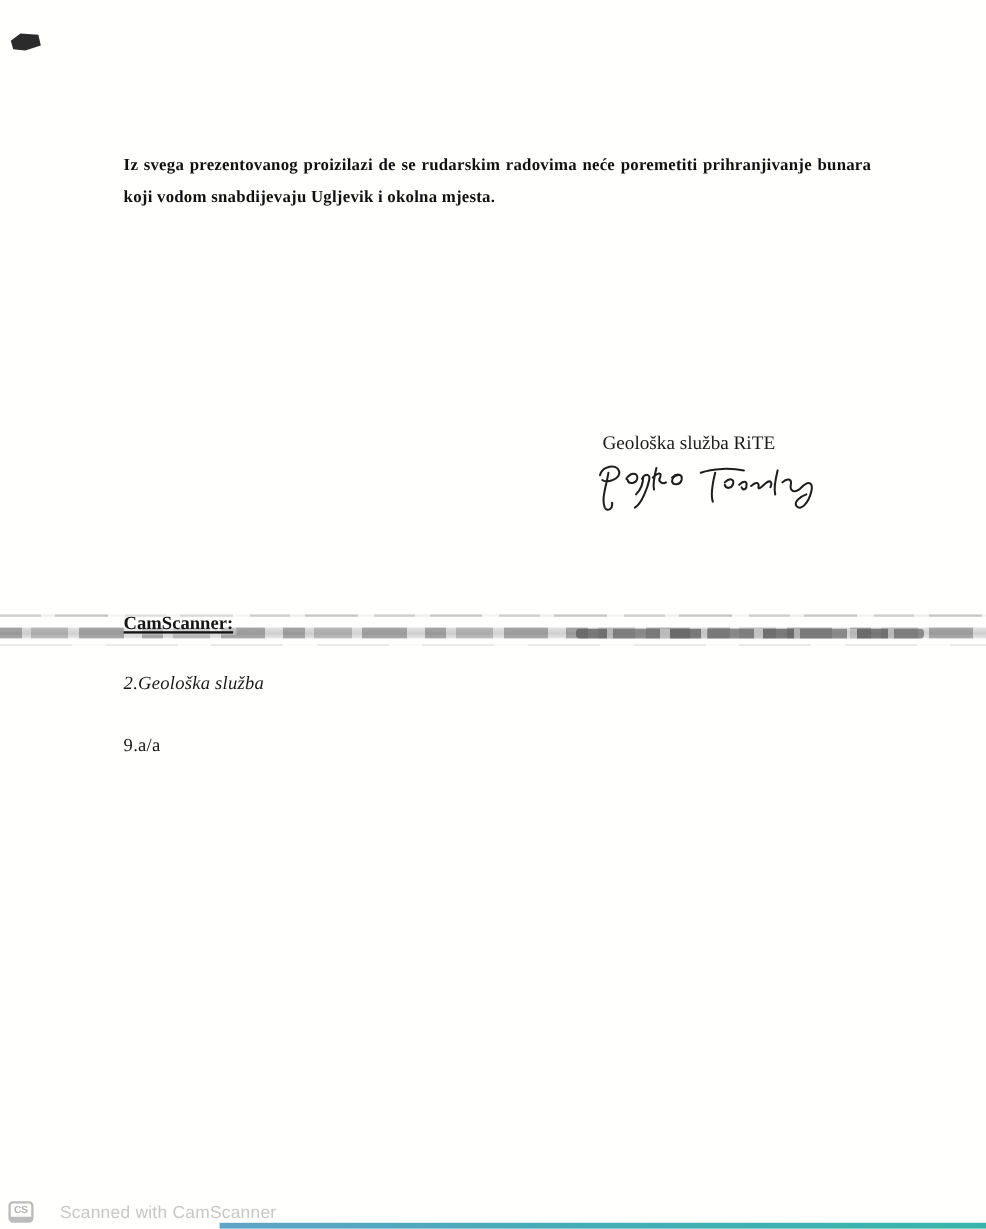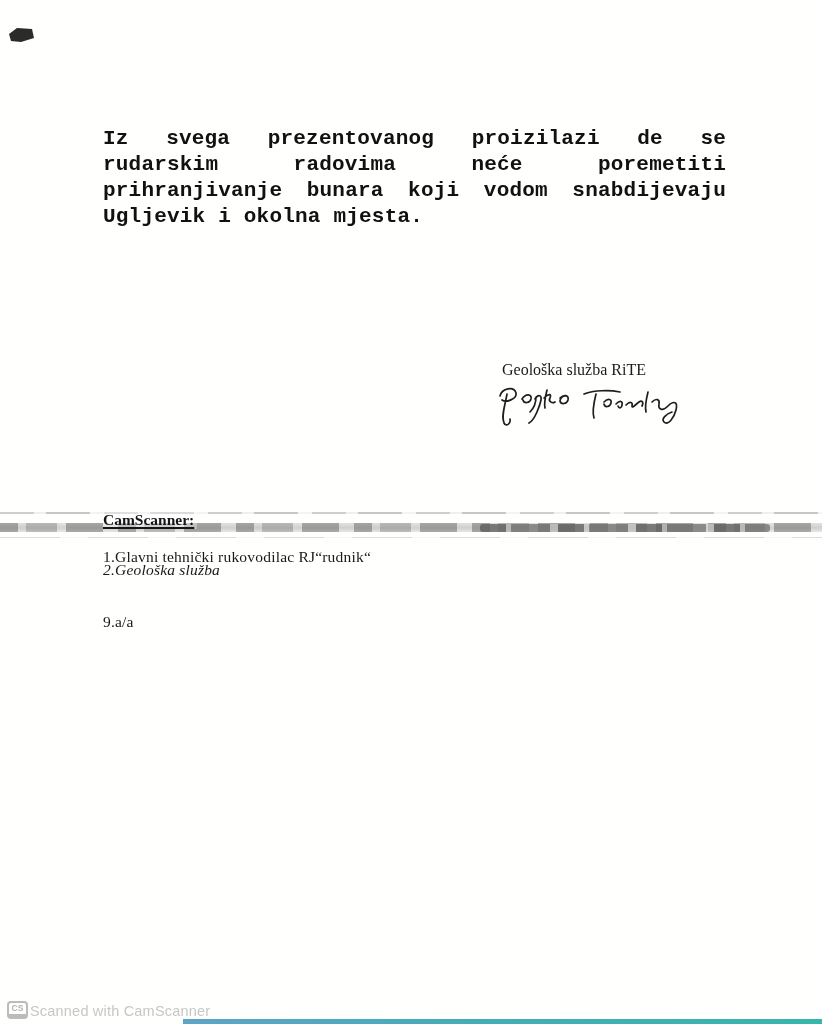--- a/index.html
+++ b/index.html
@@ -17,22 +17,22 @@
     position: absolute; left: 8px; top: 27px; width: 27px; height: 16px;
   }
 
   .p1 {
     position: absolute; left: 103px; top: 91px; width: 645px;
     font-size: 15.5px; line-height: 20px; color: #1c1c1c;
     letter-spacing: 0.2px;
   }
   .p2 {
     position: absolute; left: 103px; top: 126px; width: 623px;
-    font-size: 21px; line-height: 26px; font-weight: bold;
-    text-align: justify; color: #111; letter-spacing: 0.2px; font-family: Liberation Mono, monospace;
+    font-size: 14px; line-height: 26px; font-weight: bold;
+    text-align: justify; color: #111; letter-spacing: 0.2px;
   }
 
   .sig-title {
     position: absolute; left: 502px; top: 361px;
     font-size: 16px; color: #1b1b1b;
   }
   .sig-svg { position: absolute; left: 492px; top: 382px; }
 
   
   .crease-line1 {
@@ -87,21 +87,21 @@
     width: 21px; height: 18px;
     border: 2px solid #bcbcbc;
     border-bottom: 5px solid #bcbcbc;
     border-radius: 4px;
     display: flex; align-items: center; justify-content: center;
     font-family: "Liberation Sans", sans-serif;
     font-size: 8.5px; font-weight: bold; color: #b3b3b3;
     line-height: 1;
   }
   .wm-text {
-    margin-left: 2px;
+    margin-left: 22px;
     font-family: "Liberation Sans", sans-serif;
     font-size: 14.5px; color: #c7c7c7; letter-spacing: 0.2px;
   }
 
   .bottom-bar {
     position: absolute; left: 183px; right: 0; bottom: 0; height: 5px;
     background: linear-gradient(90deg, #5ea4c6 0%, #45acb6 45%, #38b5ab 100%);
   }
 </style>
 </head>
@@ -134,21 +134,20 @@
     </g>
   </svg>
 
   <div class="crease-line1"></div>
   <div class="crease-band"></div>
   <div class="crease-band-dark"></div>
   <div class="crease-line2"></div>
 
   <div class="dostaviti">CamScanner:</div>
 
-  <div class="dist-item dist-item-1">1.Glavni tehnički rukovodilac RJ“rudnik“</div>
   <div class="dist-item dist-item-2">2.Geološka služba</div>
   <div class="dist-item dist-item-3">9.a/a</div>
 
   <div class="watermark">
     <div class="cs-icon">CS</div>
     <div class="wm-text">Scanned with CamScanner</div>
   </div>
 
   <div class="bottom-bar"></div>
 

